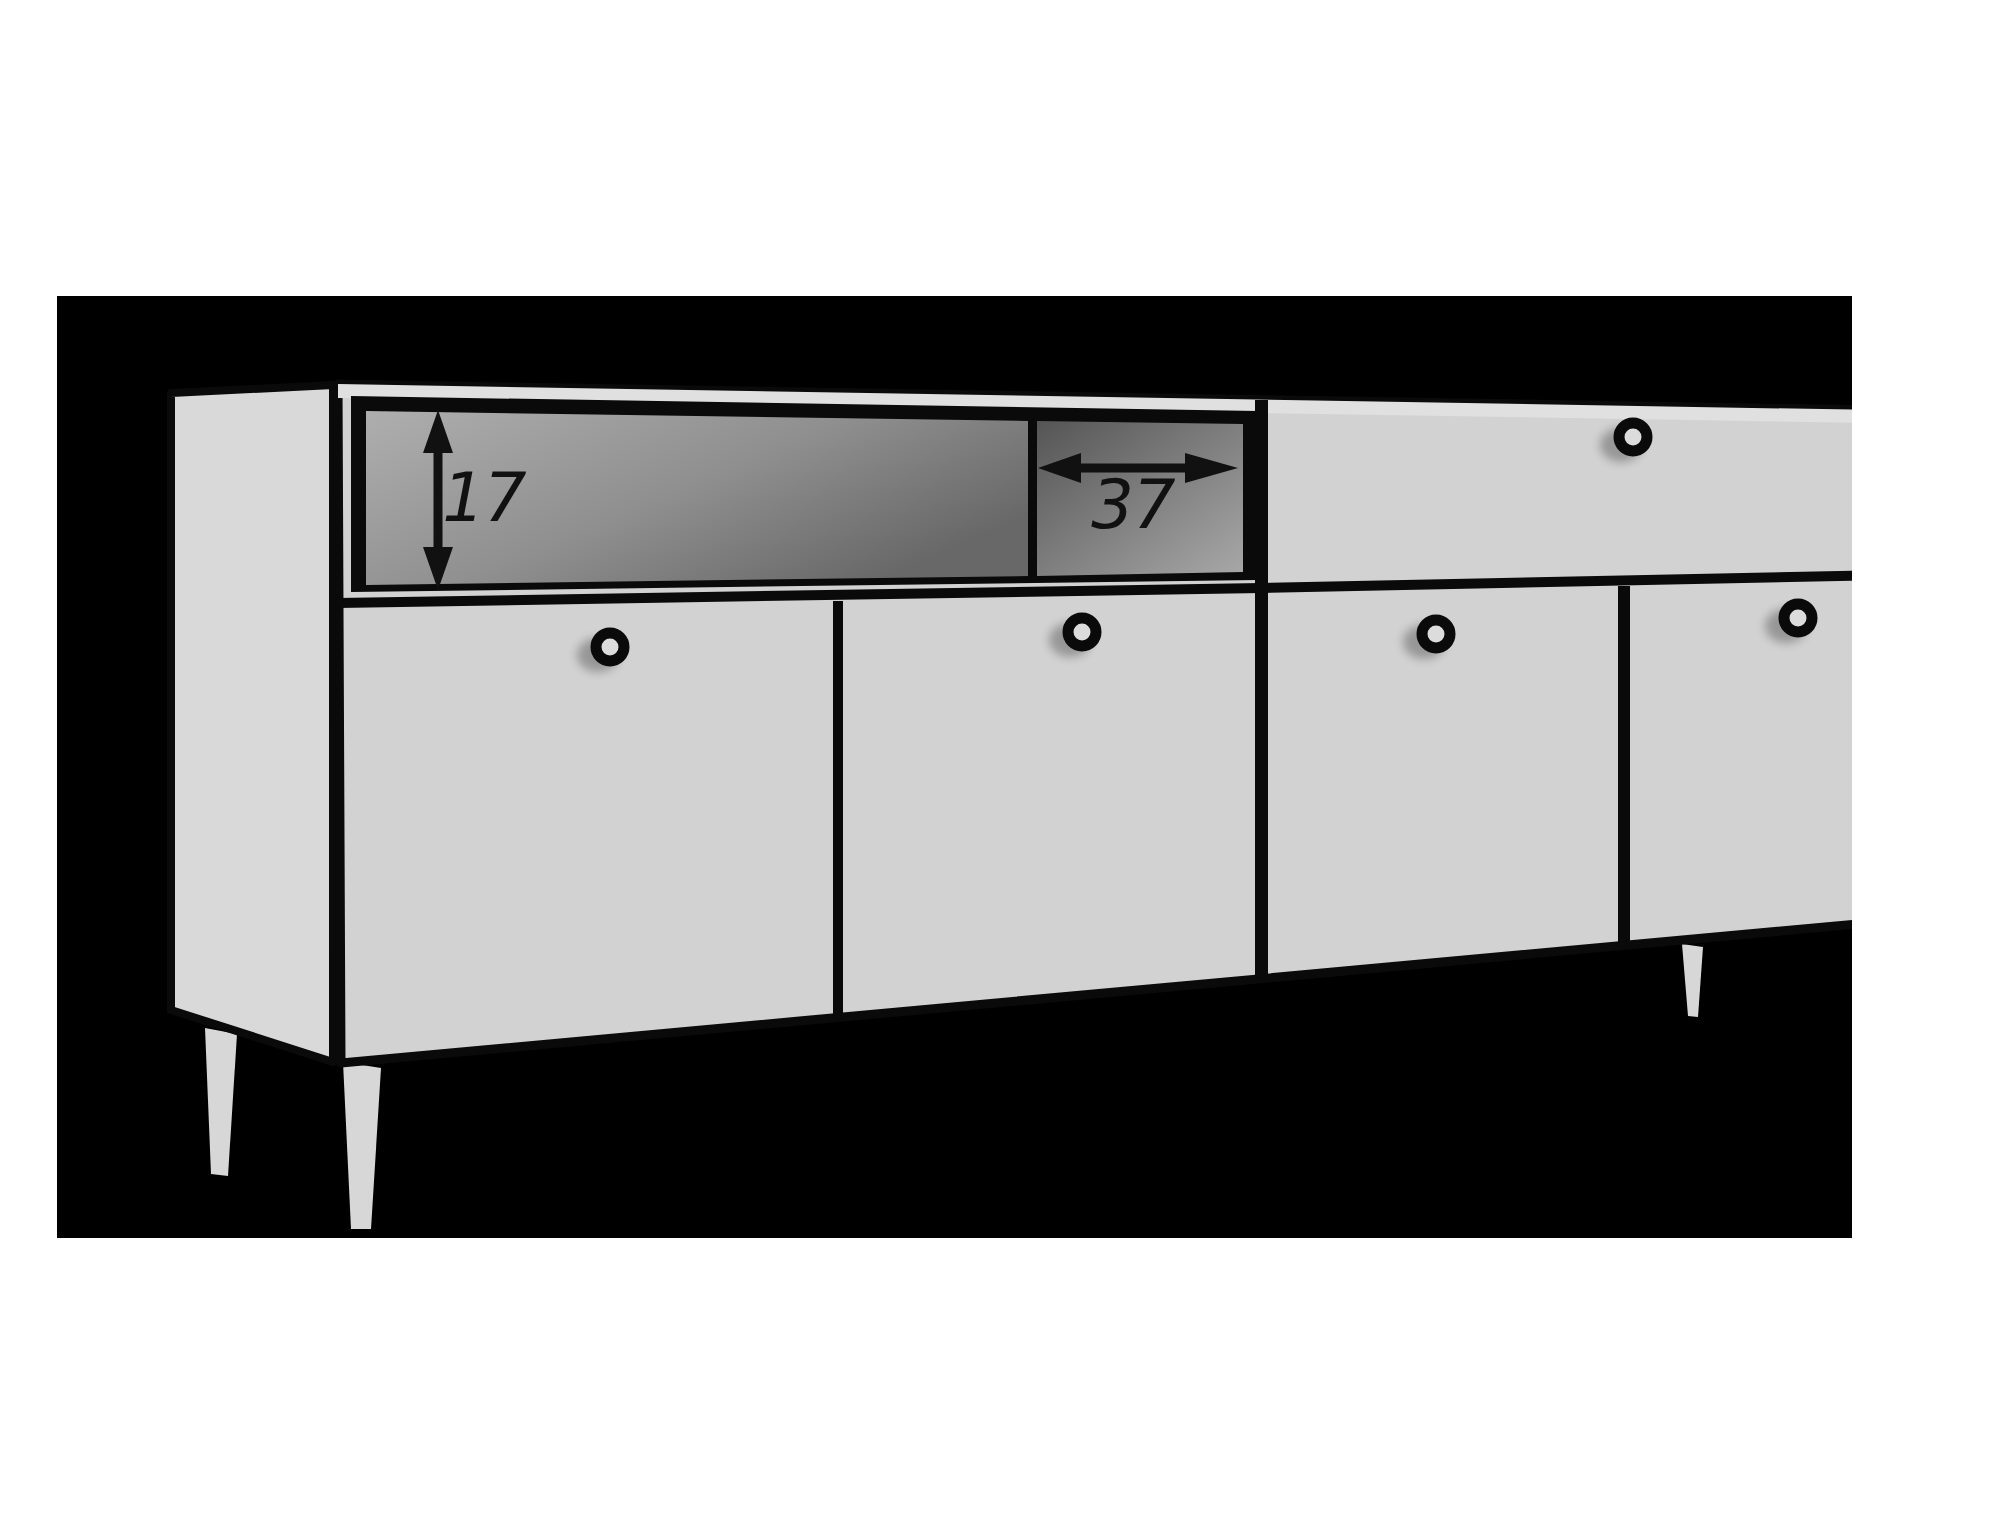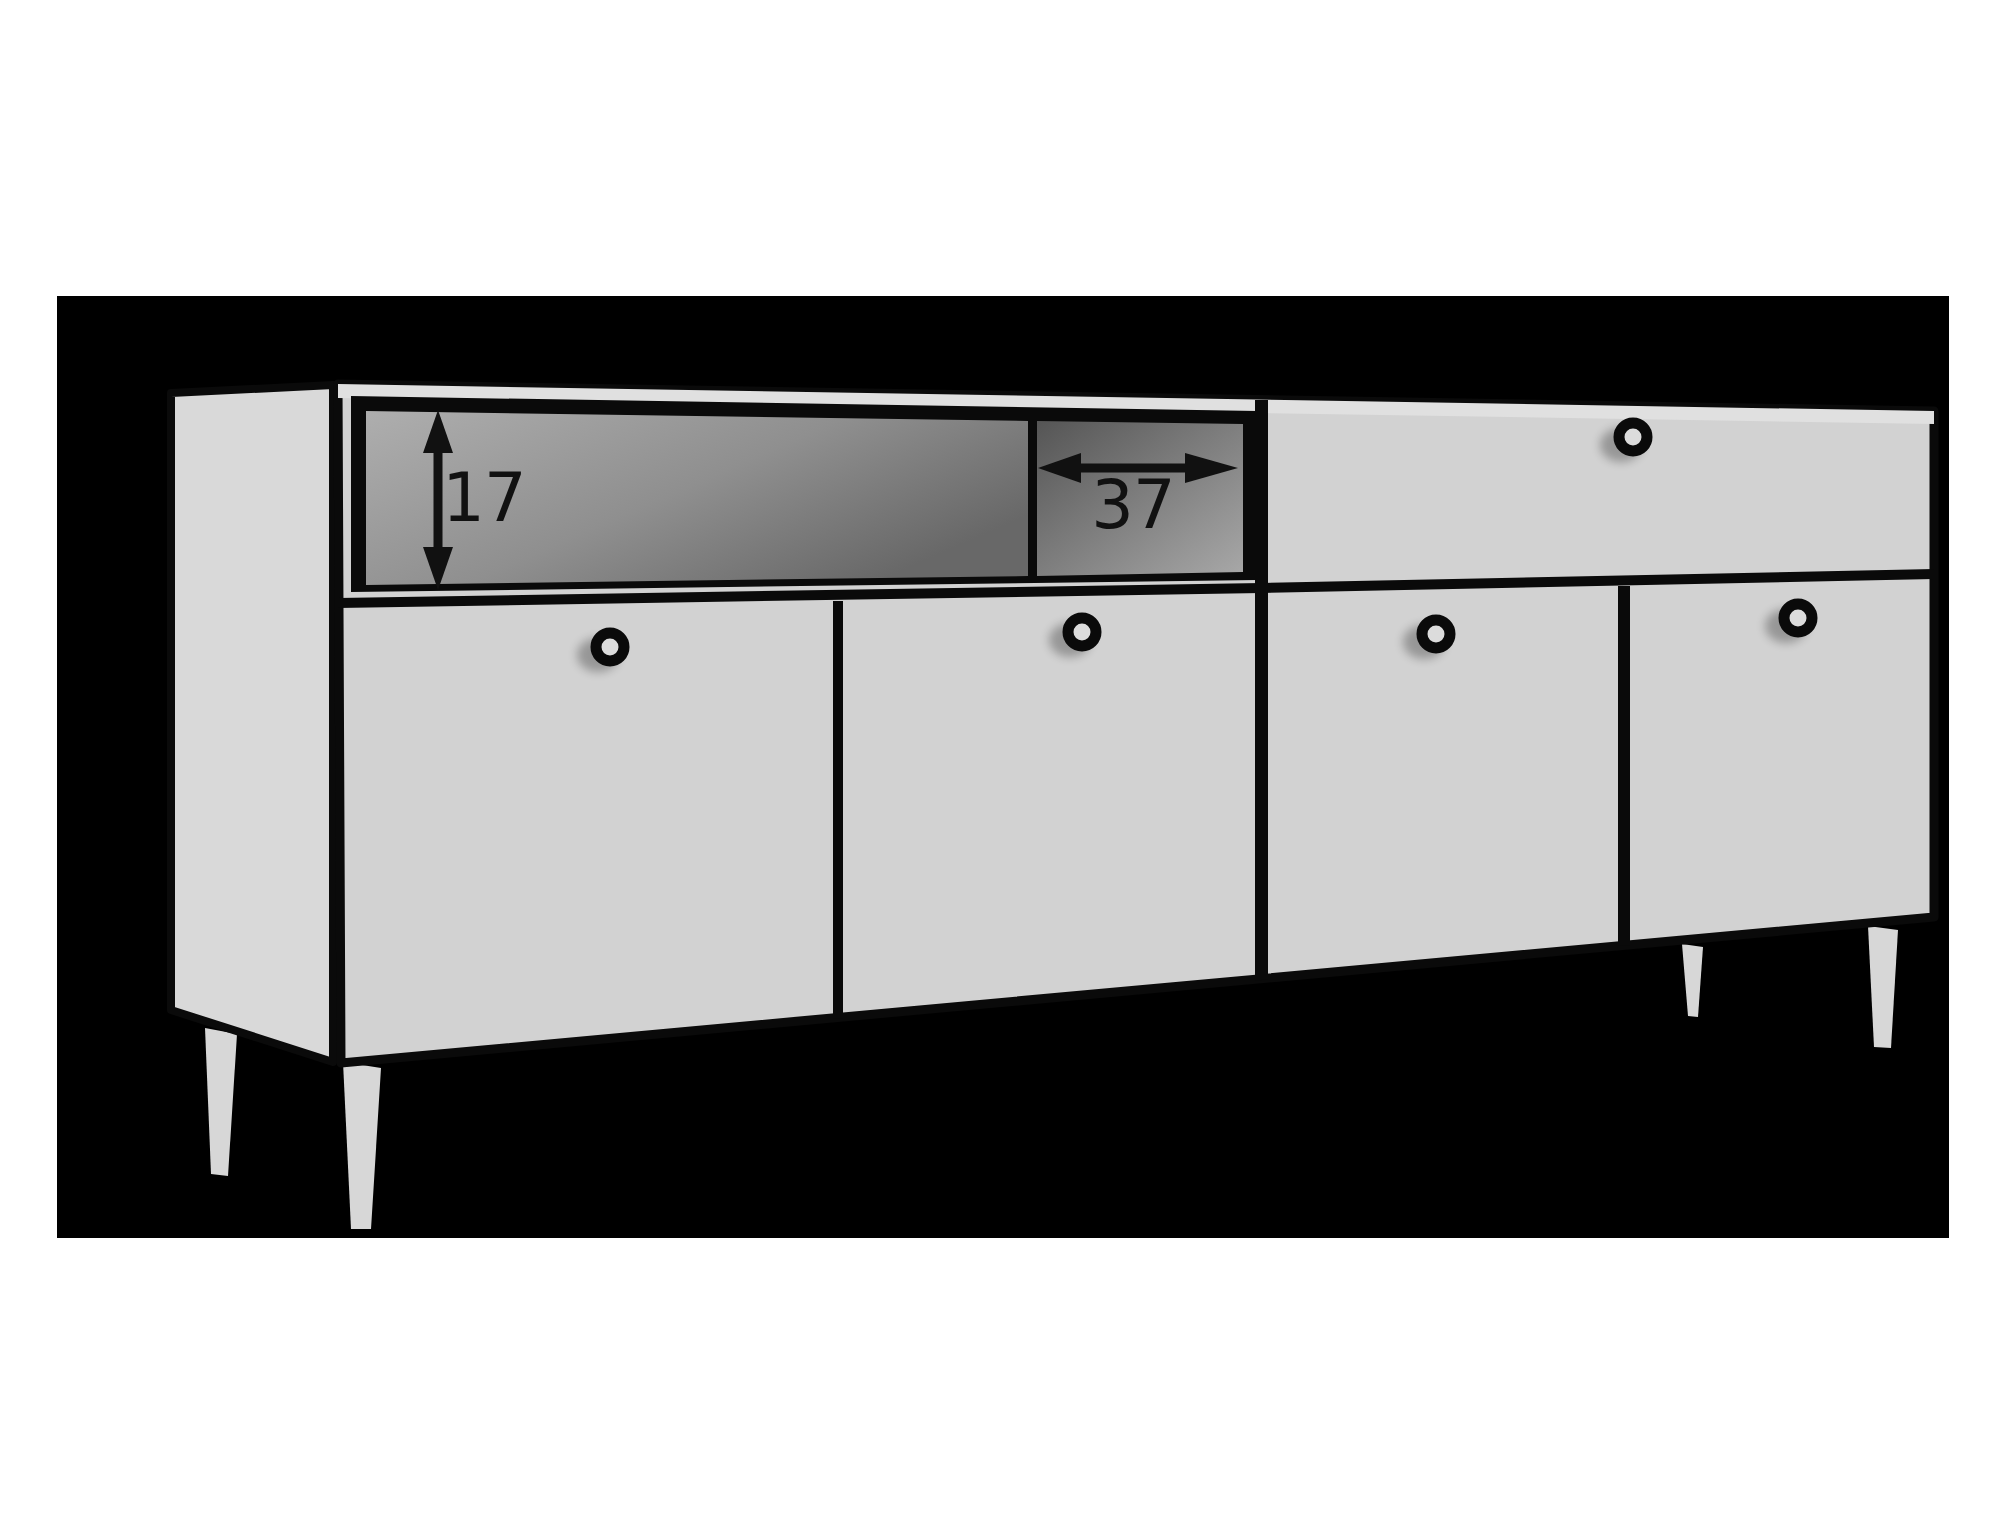--- a/index.html
+++ b/index.html
@@ -1,21 +1,22 @@
 <!DOCTYPE html>
 <html><head>
 <meta charset="utf-8">
 <style>
   html,body{margin:0;padding:0;background:#ffffff;}
   .page{
     position:relative;
-    width:2000px;height:1535px;
+    width:1852px;height:1535px;
     background:#ffffff;
     font-family:"DejaVu Sans", sans-serif;
     overflow:hidden;
+    font-style:italic;
   }
   svg{display:block}
   .dim-text{
     font-family:"DejaVu Sans", sans-serif;
     font-size:67px;
     letter-spacing:-1px;
   }
 </style>
 </head>
 <body>

